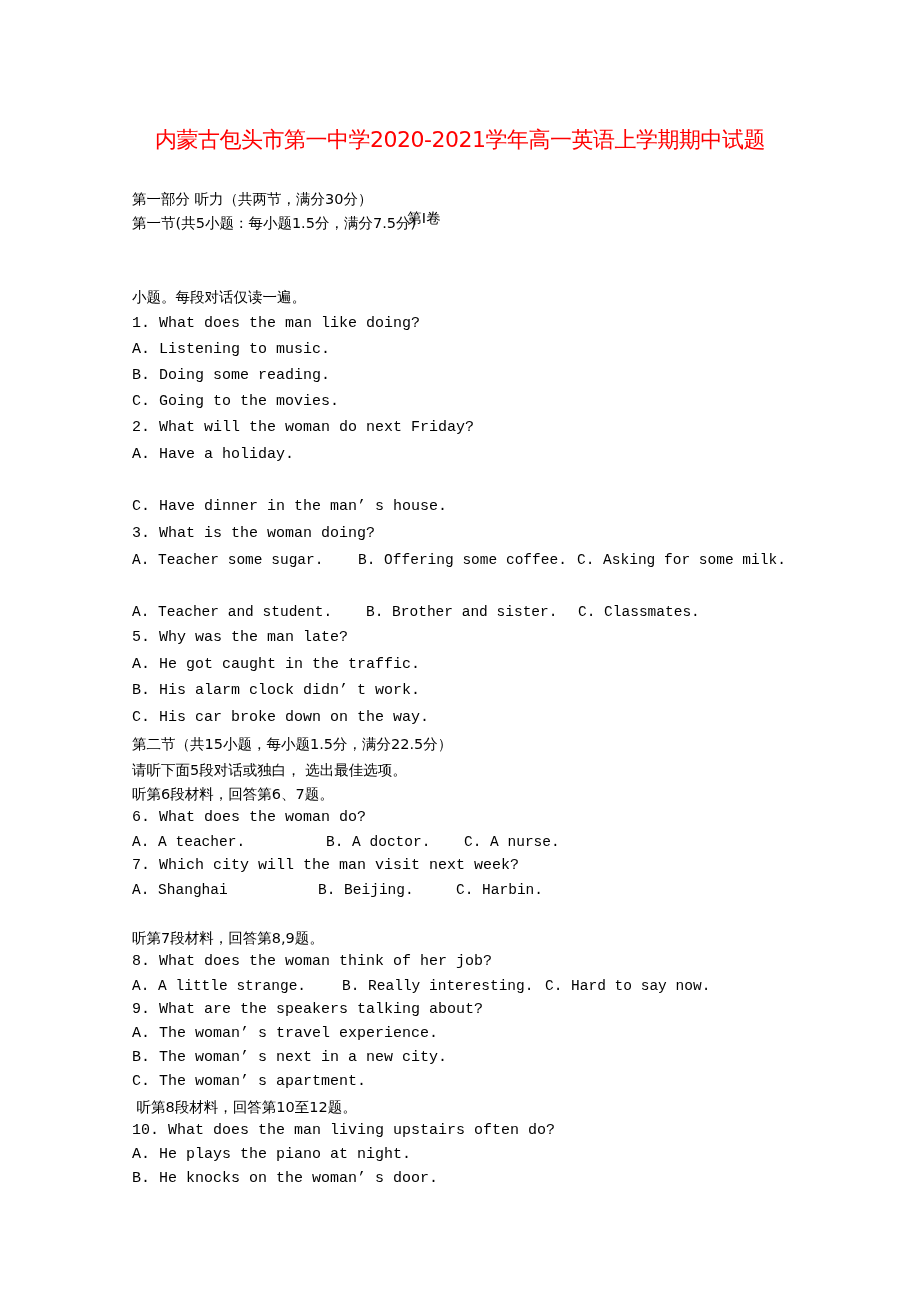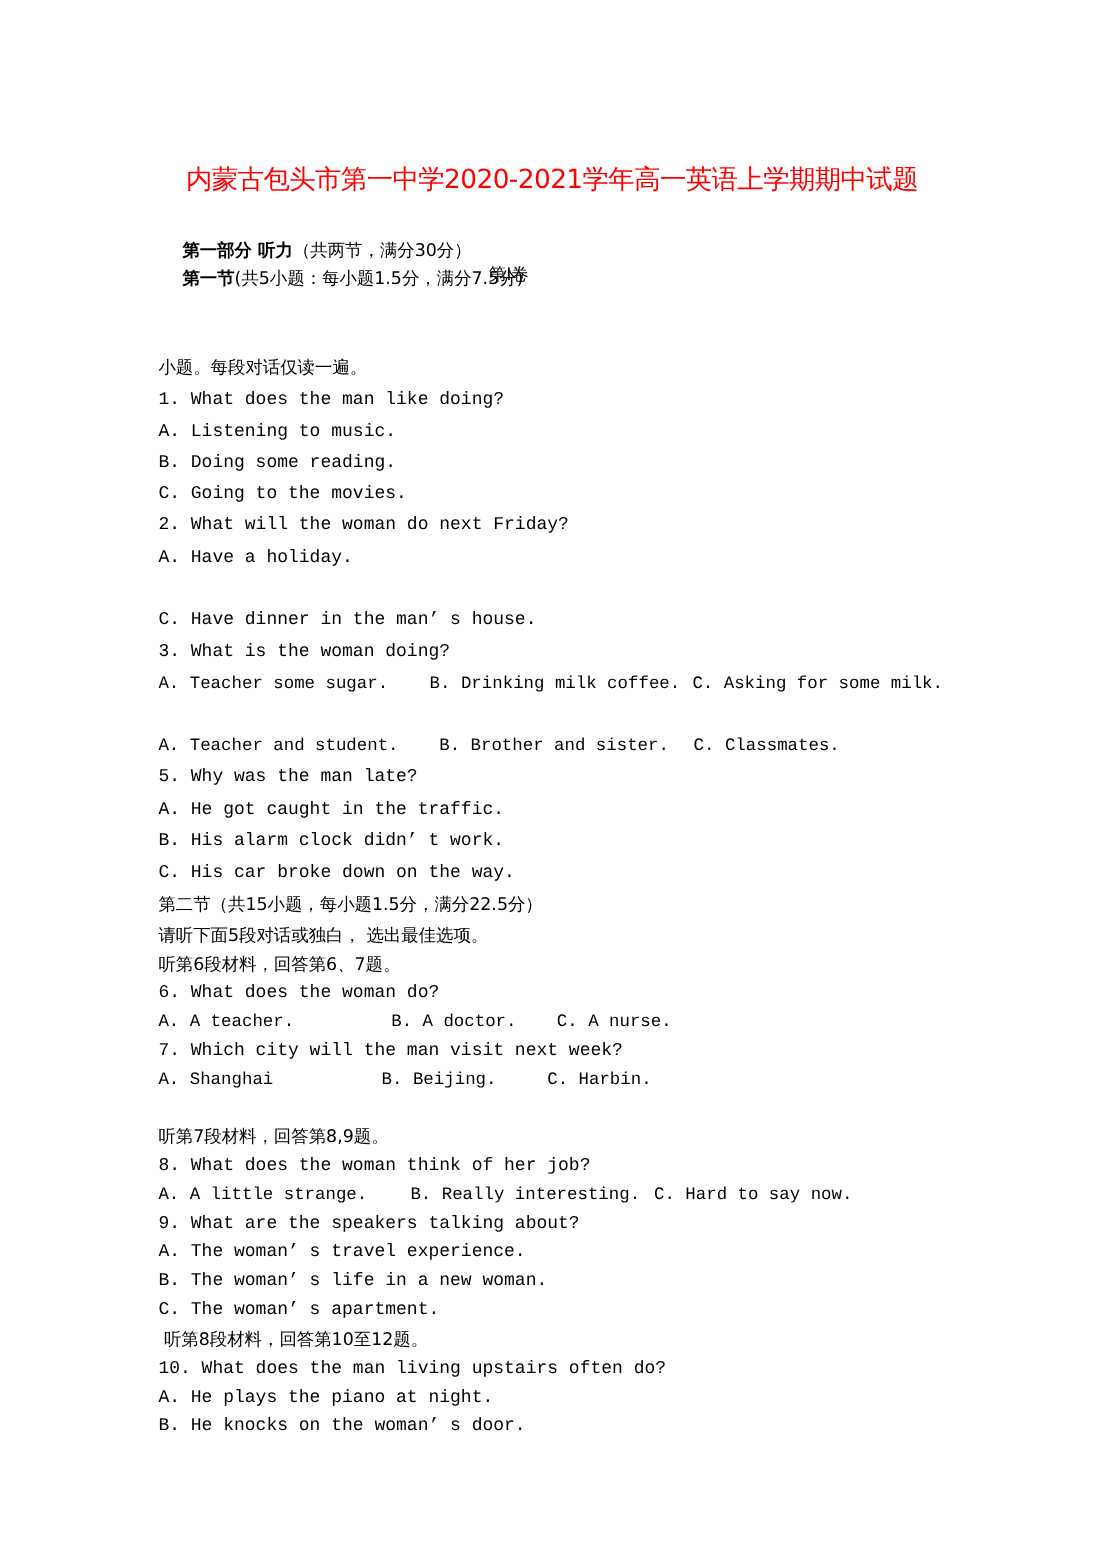--- a/index.html
+++ b/index.html
@@ -1,25 +1,25 @@
 <!DOCTYPE html>
 <html><head>
   <meta charset="utf-8">
   <style>
     html, body { margin: 0; padding: 0; background: #ffffff; }
     body { width: 920px; height: 1302px; position: relative; overflow: hidden;
            font-family: "DejaVu Serif", "Liberation Serif", serif; color: #000; }
-    .page { position: absolute; left: 0; top: 14px; width: 920px; height: 950px; }
+    .page { position: absolute; left: 0; top: 4px; width: 920px; height: 950px; }
     .title { position: absolute; left: 0; width: 920px; top: 121px; text-align: center;
              font-size: 22px; color: #ff0000; font-family: "DejaVu Sans", sans-serif; white-space: nowrap; letter-spacing: -0.5px; }
     .vol { position: absolute; left: 0; width: 848px; top: 161px; text-align: center; font-size: 15px; white-space: nowrap; margin-top: 44px; }
     .line { position: absolute; left: 132px; font-size: 14.5px; white-space: nowrap; line-height: 20px; }
     .mono { font-family: "Liberation Mono", "DejaVu Sans Mono", monospace; font-size: 15px; }
     .cn { font-family: "DejaVu Sans", sans-serif; font-size: 14.5px; }
-    .bold { font-weight: bold; margin-left: 20px; }
+    .bold { font-weight: normal; }
     .opts span { position: absolute; white-space: nowrap; }
   </style>
 </head>
 <body>
 
 <div class="page">
   <div class="title">内蒙古包头市第一中学2020-2021学年高一英语上学期期中试题</div>
   <div class="vol cn">第Ⅰ卷</div>
 
   <div class="line cn" style="top:185px">
@@ -35,21 +35,21 @@
   <div class="line mono" style="top:362px">B. Doing some reading.</div>
   <div class="line mono" style="top:388px">C. Going to the movies.</div>
 
   <div class="line mono" style="top:414px">2. What will the woman do next Friday?</div>
   <div class="line mono" style="top:441px">A. Have a holiday.</div>
   <div class="line mono" style="top:493px">C. Have dinner in the man’ s house.</div>
 
   <div class="line mono" style="top:520px">3. What is the woman doing?</div>
   <div class="opts mono" style="position:absolute; top:546px; left:0; font-size:14.5px; line-height:20px;">
     <span style="left:132px">A. Teacher some sugar.</span>
-    <span style="left:358px">B. Drinking milk coffee.</span>
+    <span style="left:358px">B. Offering some coffee.</span>
     <span style="left:577px">C. Asking for some milk.</span>
   </div>
 
   <div class="opts mono" style="position:absolute; top:598px; left:0; font-size:14.5px; line-height:20px;">
     <span style="left:132px">A. Teacher and student.</span>
     <span style="left:366px">B. Brother and sister.</span>
     <span style="left:578px">C. Classmates.</span>
   </div>
 
   <div class="line mono" style="top:624px">5. Why was the man late?</div>
@@ -79,21 +79,21 @@
 
   <div class="line mono" style="top:948px">8. What does the woman think of her job?</div>
   <div class="opts mono" style="position:absolute; top:972px; left:0; font-size:14.5px; line-height:20px;">
     <span style="left:132px">A. A little strange.</span>
     <span style="left:342px">B. Really interesting.</span>
     <span style="left:545px">C. Hard to say now.</span>
   </div>
 
   <div class="line mono" style="top:996px">9. What are the speakers talking about?</div>
   <div class="line mono" style="top:1020px">A. The woman’ s travel experience.</div>
-  <div class="line mono" style="top:1044px">B. The woman’ s life in a new woman.</div>
+  <div class="line mono" style="top:1044px">B. The woman’ s next in a new city.</div>
   <div class="line mono" style="top:1068px">C. The woman’ s apartment.</div>
 
   <div class="line cn" style="top:1093px; white-space:pre"> 听第8段材料，回答第10至12题。</div>
 
   <div class="line mono" style="top:1117px">10. What does the man living upstairs often do?</div>
   <div class="line mono" style="top:1165px">B. He knocks on the woman’ s door.</div>
   <div class="line mono" style="top:1141px">A. He plays the piano at night.</div>
 </div>
 
 </body></html>

